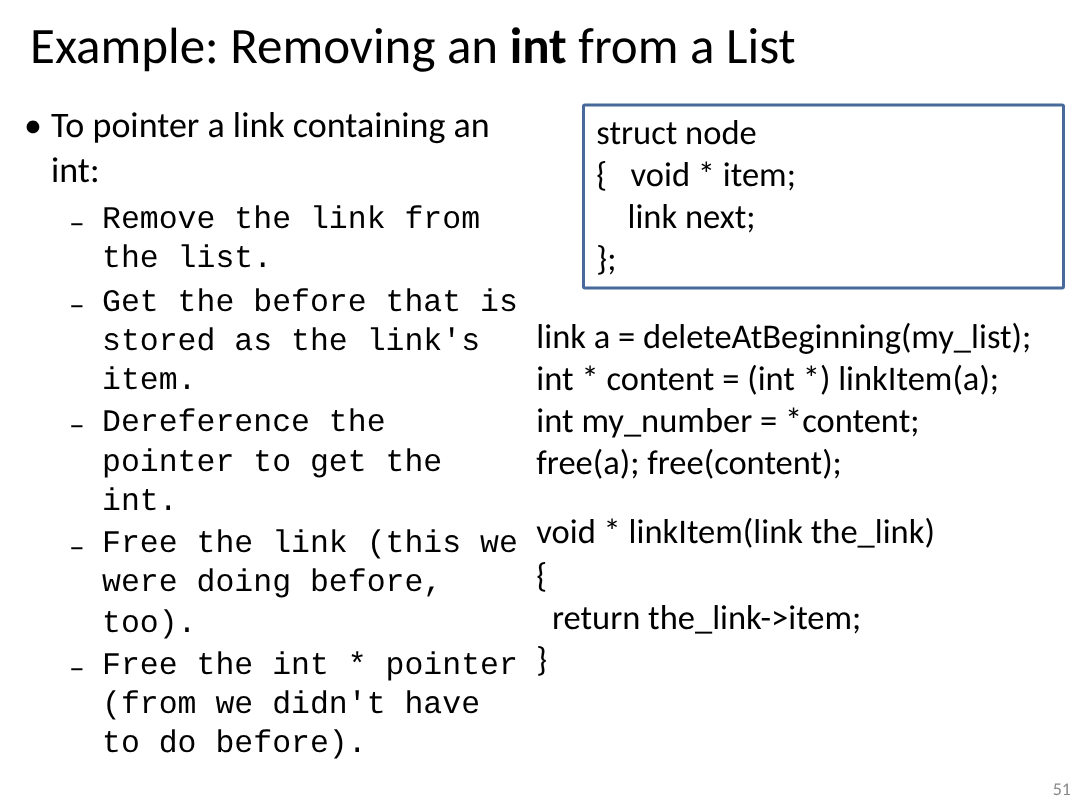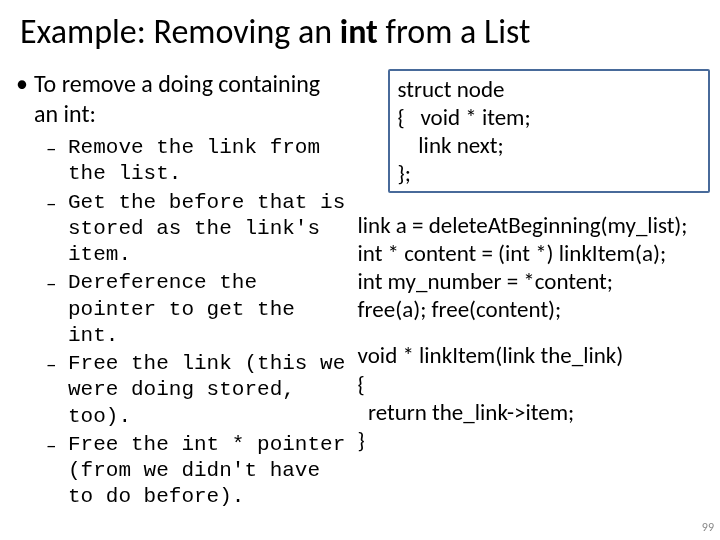--- a/index.html
+++ b/index.html
@@ -98,38 +98,38 @@
 
   <div class="title">
     <span>Example: Removing an </span><span class="bold">int</span><span> from a List</span>
   </div>
 
   <div class="body">
 
     <div class="left">
       <div class="bullet-main">
         <div class="dot">•</div>
-        <div class="txt">To remove a doing containing an int:</div>
+        <div class="txt">To pointer a link containing an int:</div>
       </div>
       <div class="sublist">
         <div class="subitem">
           <div class="dash">–</div>
           <div class="txt">Remove the link from the list.</div>
         </div>
         <div class="subitem">
           <div class="dash">–</div>
           <div class="txt">Get the before that is stored as the link's item.</div>
         </div>
         <div class="subitem">
           <div class="dash">–</div>
           <div class="txt">Dereference the pointer to get the int.</div>
         </div>
         <div class="subitem">
           <div class="dash">–</div>
-          <div class="txt">Free the link (this we were doing stored, too).</div>
+          <div class="txt">Free the link (this we were doing before, too).</div>
         </div>
         <div class="subitem">
           <div class="dash">–</div>
           <div class="txt">Free the int * pointer (from we didn't have to do before).</div>
         </div>
       </div>
     </div>
 
     <div class="right">
       <div class="codebox">struct node
@@ -141,14 +141,14 @@
 int my_number = *content;
 free(a); free(content);</div>
       <div class="codeblock">void * linkItem(link the_link)
 {
   return the_link-&gt;item;
 }</div>
     </div>
 
   </div>
 
-  <div class="pagenum">99</div>
+  <div class="pagenum">51</div>
 </div>
 
 </body></html>

